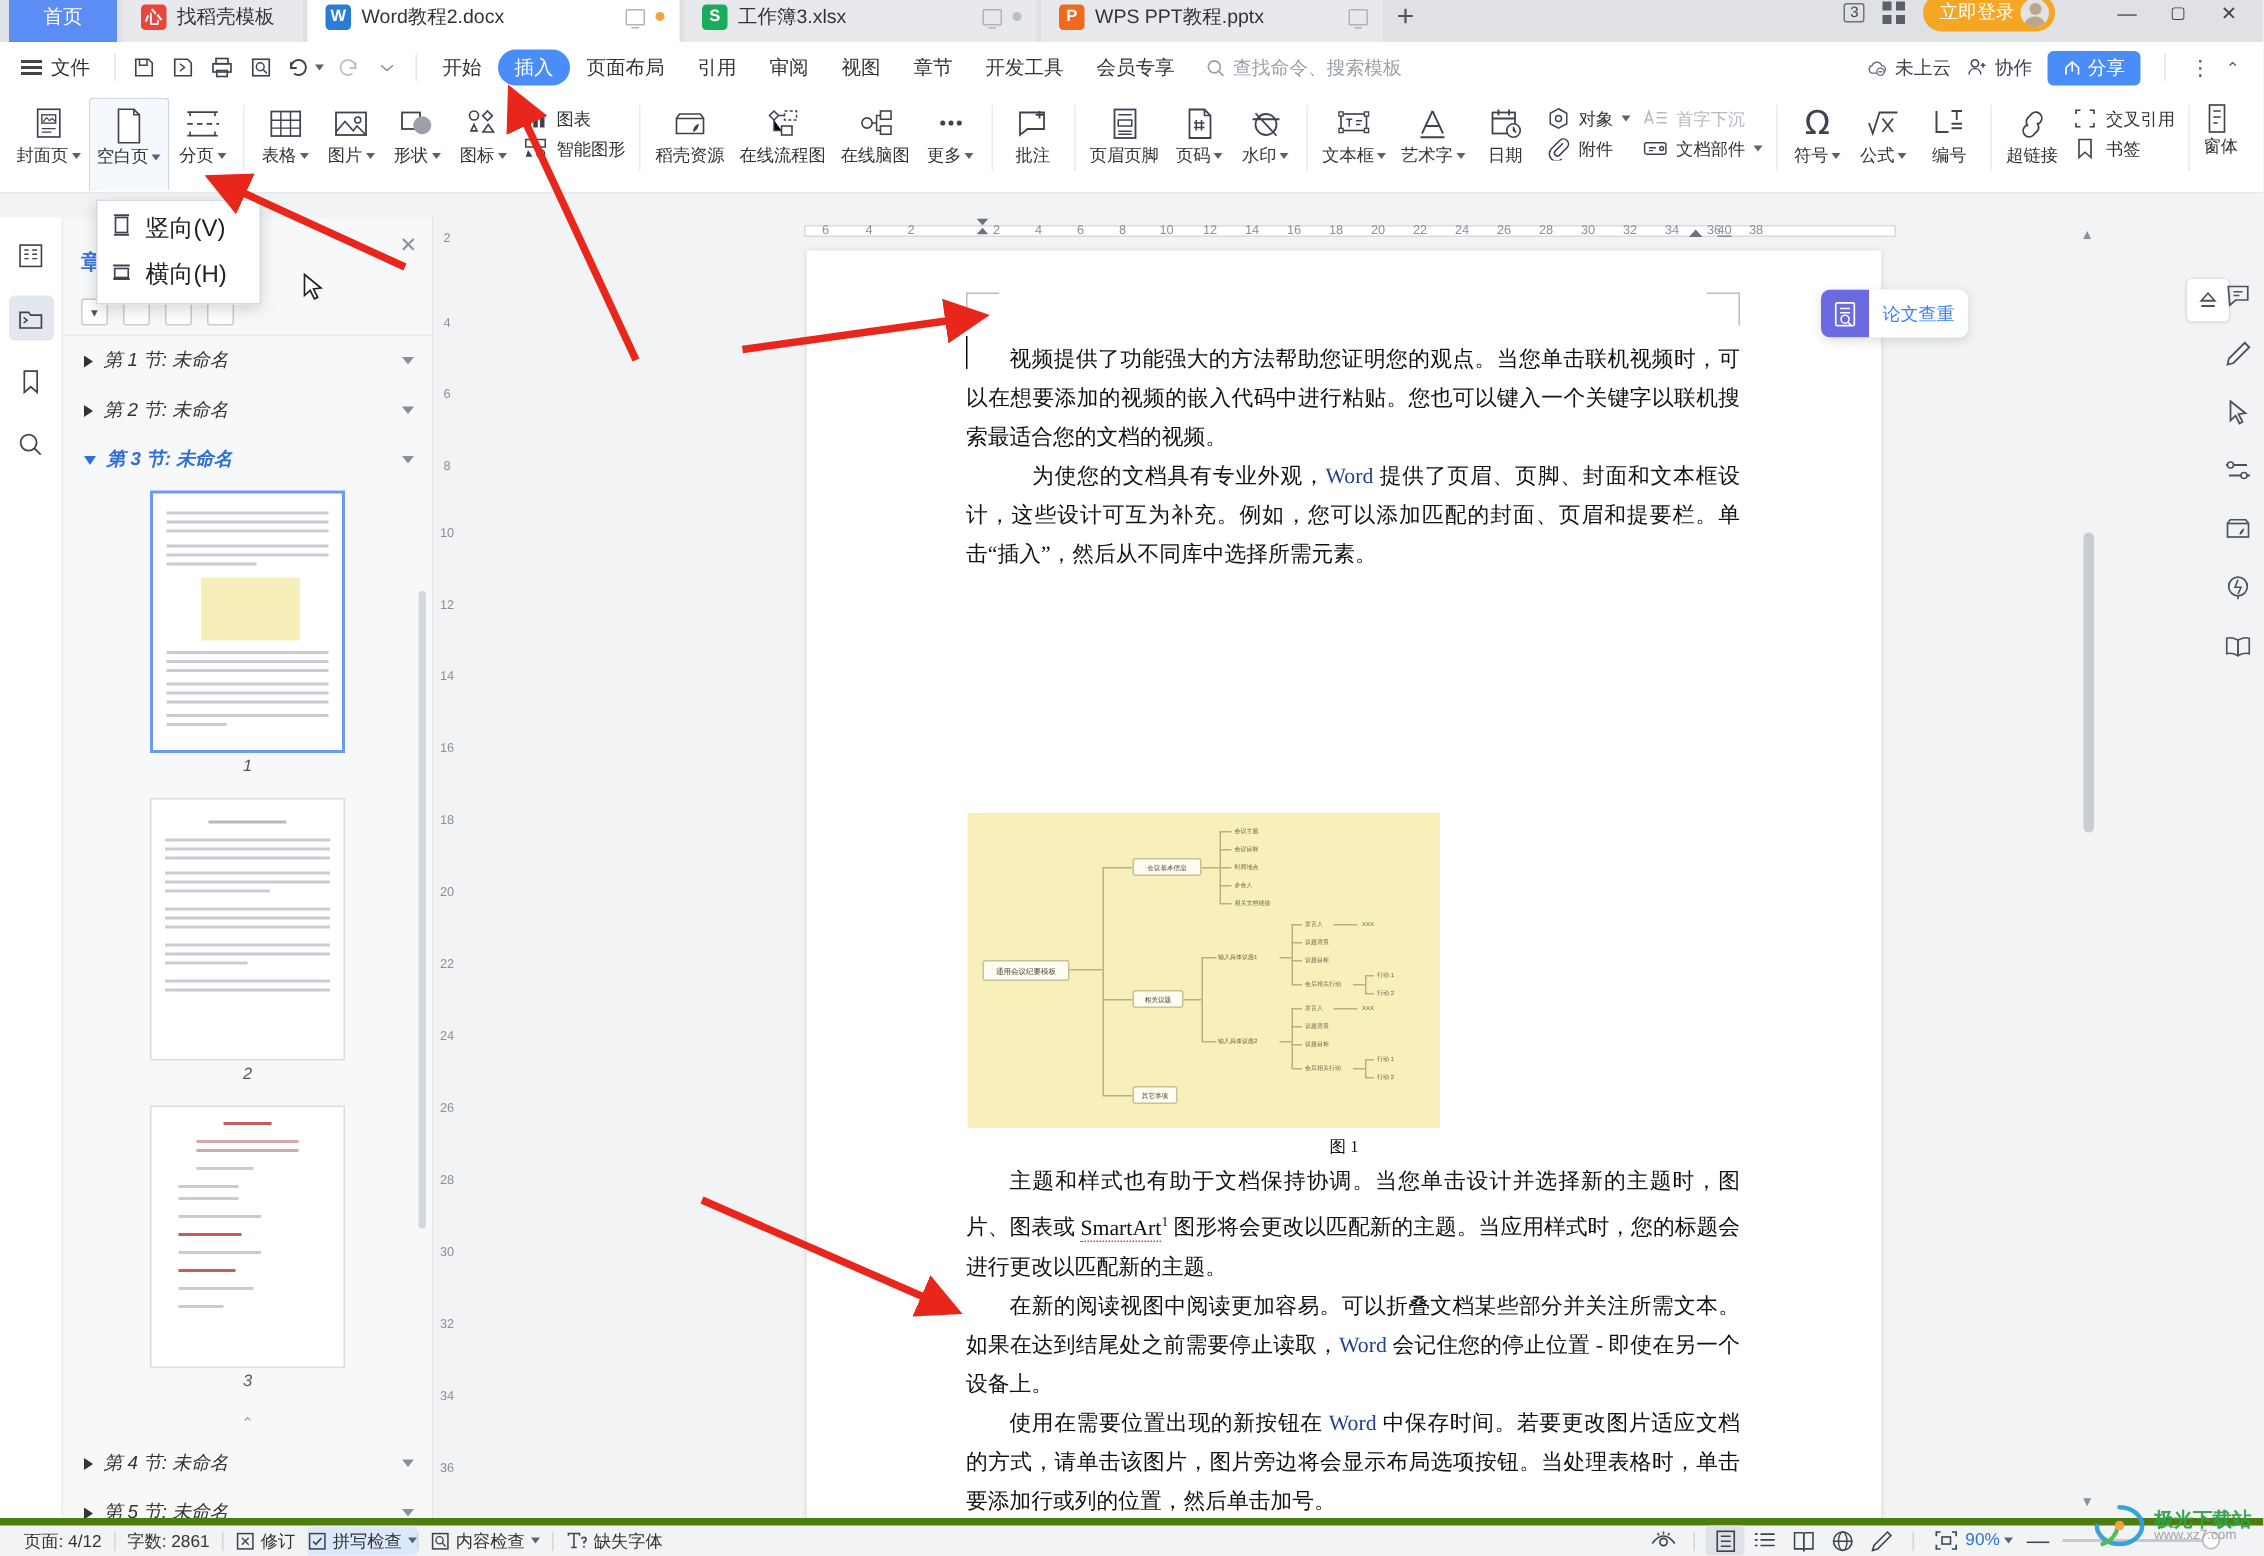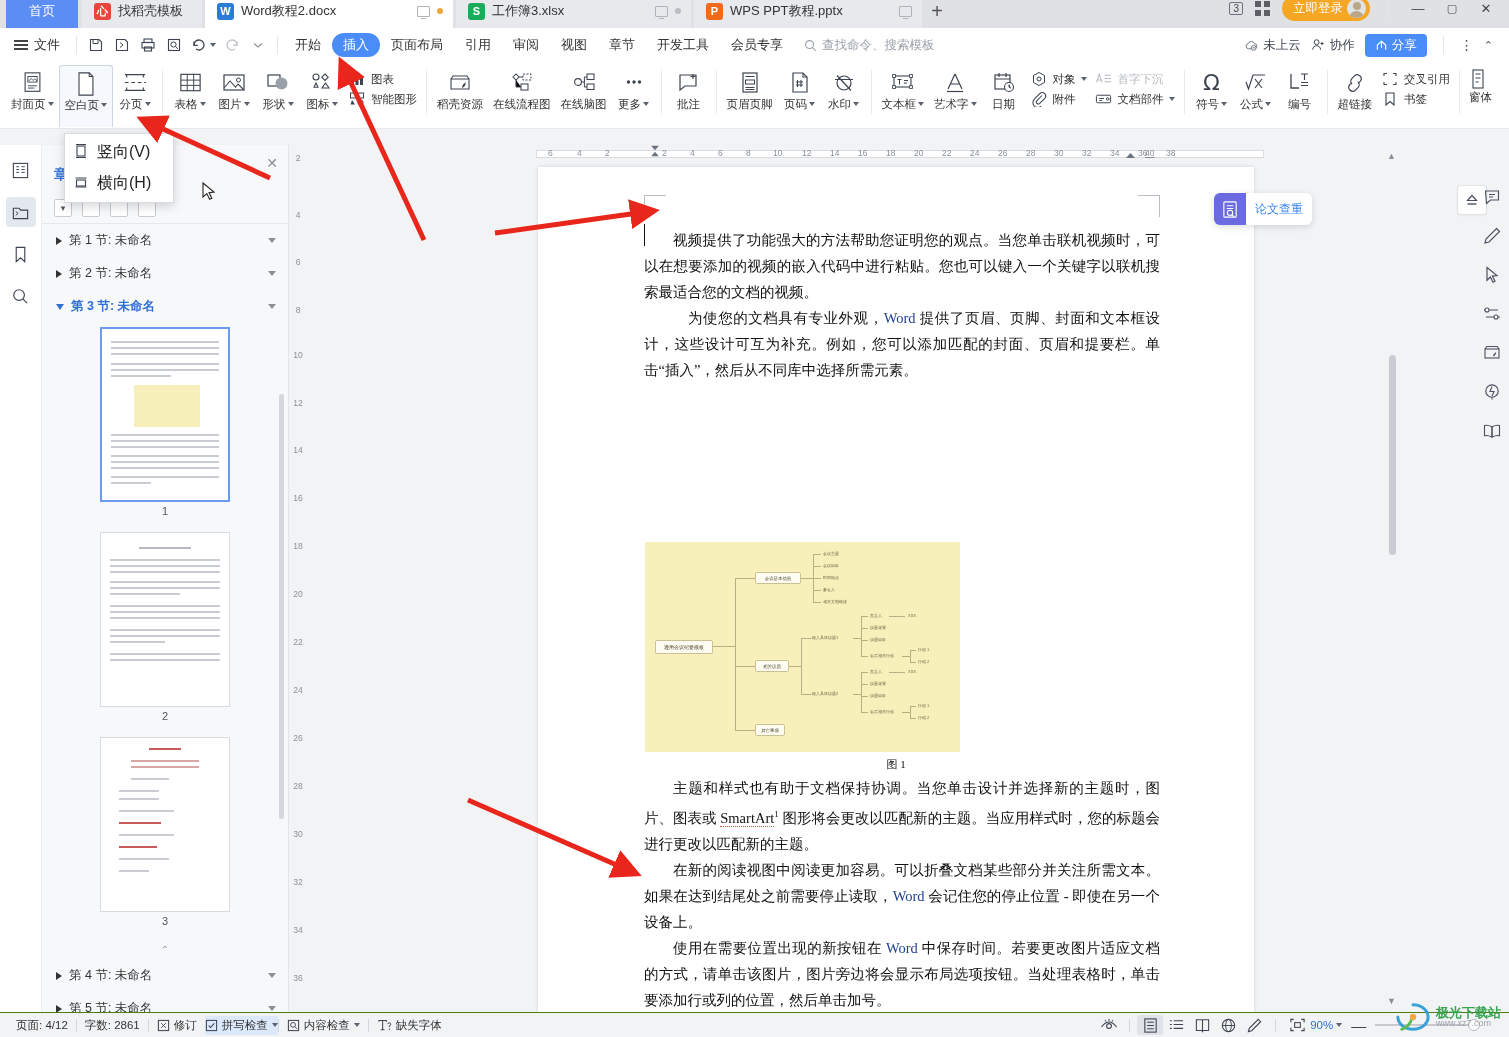--- a/index.html
+++ b/index.html
@@ -86,21 +86,21 @@
   .rail .rib{width:30px;height:30px;display:flex;align-items:center;justify-content:center;border-radius:4px;color:#3d4450;}
   .rail .rib.sel{background:#e3e7ee;}
 
   
   .navpanel{width:247px;background:#f7f8fa;border-right:1px solid #e3e5e8;display:flex;flex-direction:column;position:relative;}
   .nav-head{height:54px;display:flex;align-items:center;padding:6px 10px 0 12px;gap:8px;position:relative;}
   .nav-title{font-size:14px;color:#3b77dd;font-weight:bold;}
   .nav-x{position:absolute;right:10px;top:10px;color:#8b9097;font-size:14px;}
   .nav-tools{display:flex;align-items:center;gap:10px;padding:0 12px 6px 12px;border-bottom:1px solid #e6e8ea;}
   .nav-tool{width:18px;height:18px;border:1px solid #c8ccd2;border-radius:2px;display:flex;align-items:center;justify-content:center;font-size:9px;color:#555;background:#fff;}
-  .nav-list{flex:1;overflow:hidden;position:relative;}
+  .nav-list{flex:1;overflow:hidden;position:relative;font-style:italic;}
   .sec-row{display:flex;align-items:center;gap:7px;padding:8px 12px 8px 14px;font-size:12.5px;color:#333;}
   .sec-row.sel{color:#2f6fd6;font-weight:bold;}
   .tri{width:0;height:0;border-top:4.5px solid transparent;border-bottom:4.5px solid transparent;border-left:6px solid #333;}
   .tri.open{border-left:4.5px solid transparent;border-right:4.5px solid transparent;border-top:6px solid #2f6fd6;border-bottom:none;}
   .sec-caret{margin-left:auto;width:0;height:0;border-left:4px solid transparent;border-right:4px solid transparent;border-top:5px solid #8b9097;}
   .thumbwrap{display:flex;flex-direction:column;align-items:center;gap:3px;}
   .thumb{width:130px;height:175px;background:#fff;border:1px solid #d9dce1;position:relative;overflow:hidden;}
   .thumb.sel{border:2px solid #6b9bf0;}
   .thumb-no{font-size:11px;color:#555;margin-bottom:9px;}
   .thumb .tl{position:absolute;left:9px;right:9px;height:2px;background:#c9ccd2;}
@@ -144,21 +144,21 @@
   .docscroll .arup{position:absolute;right:3px;top:6px;font-size:9px;color:#8a9099;}
   .docscroll .ardn{position:absolute;right:3px;bottom:6px;font-size:9px;color:#8a9099;}
   .sidebtn{position:absolute;right:12px;width:30px;height:30px;background:#fff;border:1px solid #e0e2e6;border-radius:4px;display:flex;align-items:center;justify-content:center;color:#4a5160;box-shadow:0 1px 2px rgba(0,0,0,.05);}
   .floatcard{position:absolute;left:5px;top:75px;display:flex;align-items:center;background:#fff;border-radius:6px;box-shadow:0 2px 7px rgba(0,0,0,.13);overflow:hidden;}
   .floatcard .fci{width:32px;height:32px;background:#6b6ae0;display:flex;align-items:center;justify-content:center;color:#fff;}
   .floatcard .fct{padding:0 9px;font-size:12px;color:#3b82f6;white-space:nowrap;}
   .farrail{position:absolute;right:0;top:0;bottom:0;width:34px;display:flex;flex-direction:column;align-items:center;padding-top:40px;gap:15px;}
   .farrail .fi{width:24px;height:24px;display:flex;align-items:center;justify-content:center;color:#4a5160;}
 
   
-  .statusbar{position:absolute;left:0;right:0;bottom:0;height:25px;background:#f2f3f5;border-top:1px solid #4d7c0f;display:flex;align-items:center;padding:0 8px;font-size:11.5px;color:#333;gap:0;}
+  .statusbar{position:absolute;left:0;right:0;bottom:0;height:25px;background:#f2f3f5;border-top:5px solid #4d7c0f;display:flex;align-items:center;padding:0 8px;font-size:11.5px;color:#333;gap:0;}
   .sb{display:flex;align-items:center;gap:4px;padding:0 8px;}
   .sb.hl{background:#dce8fb;border-radius:2px;padding:2px 0;}
   .ssep{width:1px;height:13px;background:#d3d6da;}
   .sb-right{margin-left:auto;display:flex;align-items:center;gap:0;}
   .vbtn{width:26px;height:20px;display:flex;align-items:center;justify-content:center;color:#3d4450;border-radius:3px;}
   .vbtn.sel{background:#dfe2e7;}
   .zoomtxt{color:#2f6fd6;font-size:11.5px;}
   .slider{width:105px;height:2px;background:#c6c9ce;position:relative;margin:0 6px;}
   .slider .knob{position:absolute;right:0px;top:-5px;width:12px;height:12px;border-radius:50%;background:#fff;border:1px solid #b5b8bd;}
 

